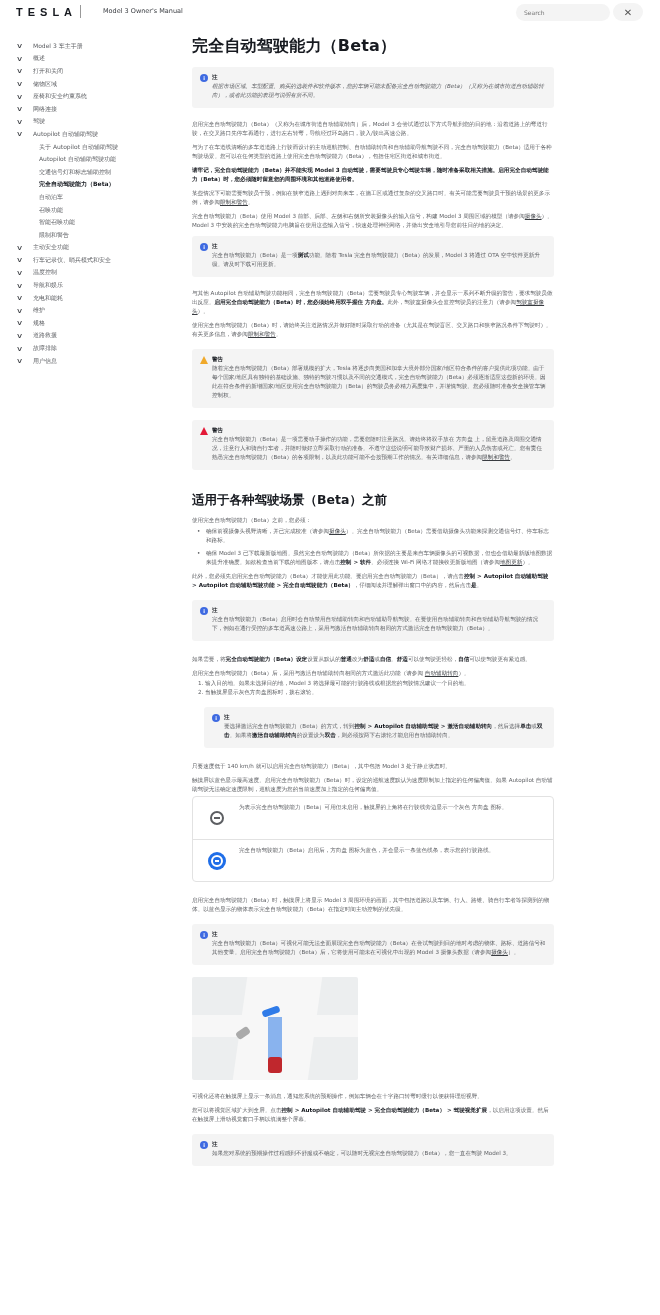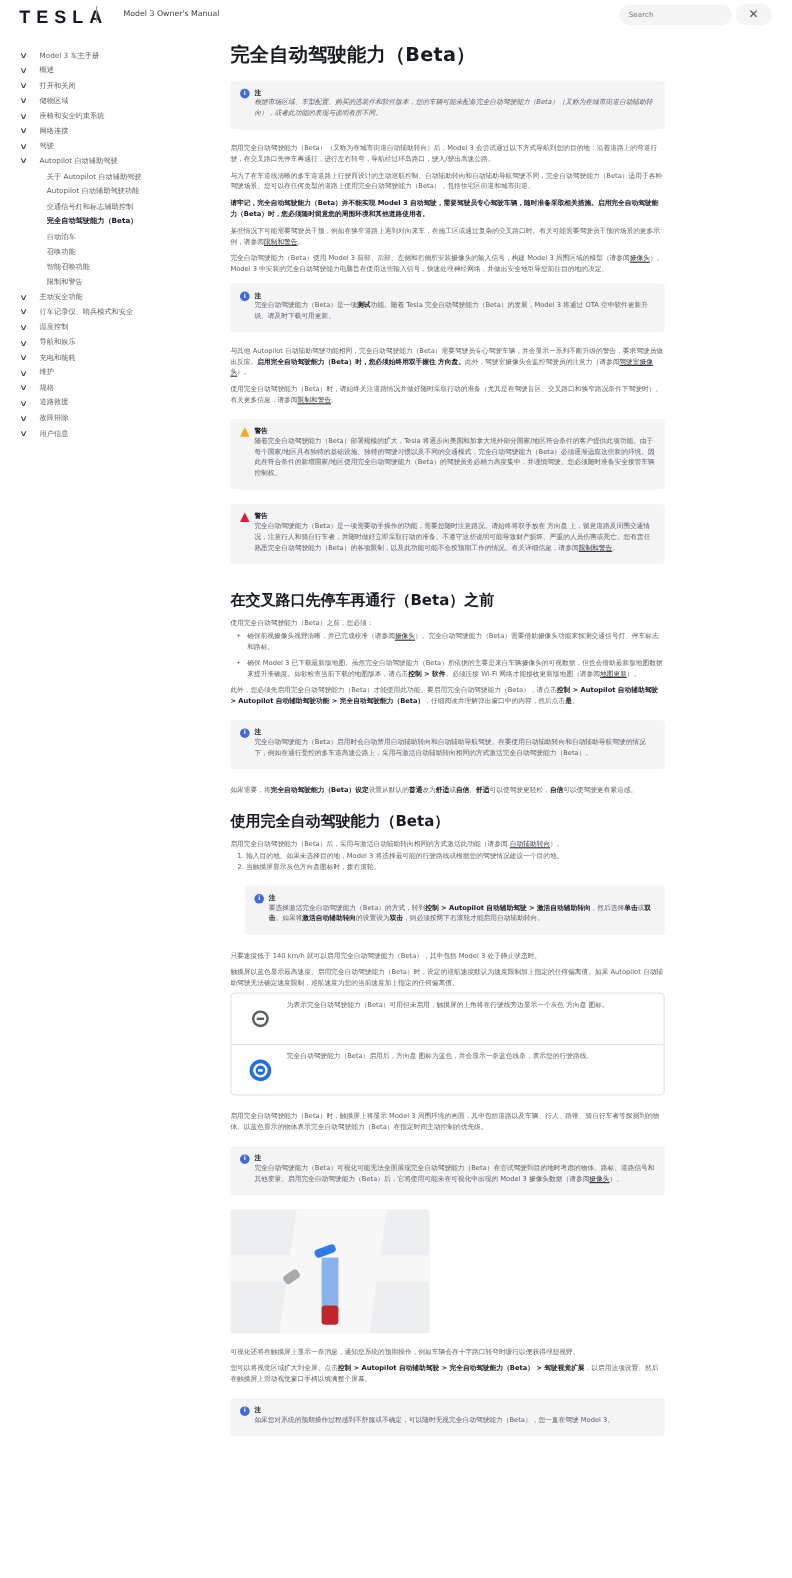--- a/index.html
+++ b/index.html
@@ -1,20 +1,20 @@
 <!DOCTYPE html>
 <html><head>
 <meta charset="utf-8">
 <style>
   * { box-sizing: border-box; margin: 0; padding: 0; }
   html, body { width: 660px; height: 1315px; background: #fff; overflow: hidden; }
   body { font-family: "DejaVu Sans", "Liberation Sans", sans-serif; color: #393c41; position: relative; }
 
   .topbar { position: absolute; left: 0; top: 0; width: 660px; height: 24px; }
-  .logo { position: absolute; left: 16px; top: 6px; font-family: "Liberation Sans", sans-serif; font-weight: bold; font-size: 15px; letter-spacing: 5px; color: #171a20; }
+  .logo { position: absolute; left: 16px; top: 6px; font-family: "Liberation Sans", sans-serif; font-weight: bold; font-size: 11px; letter-spacing: 5px; color: #171a20; }
   .logo-sep { position: absolute; left: 80px; top: 5px; width: 1px; height: 13px; background: #999; }
   .manual-title { position: absolute; left: 103px; top: 7px; font-size: 6.5px; color: #393c41; }
   .search { position: absolute; left: 516px; top: 4px; width: 94px; height: 17px; border-radius: 9px; background: #f4f4f4; border: none; font-size: 6px; padding-left: 8px; color: #888; font-family: "DejaVu Sans", sans-serif; }
   .close-btn { position: absolute; left: 613px; top: 3px; width: 30px; height: 18px; border-radius: 9px; background: #f4f4f4; display:flex; align-items:center; justify-content:center; font-size: 10px; color: #555; }
 
   .sidebar { position: absolute; left: 18px; top: 40px; width: 165px; }
   .nav-item { display: flex; align-items: center; height: 12.6px; font-size: 6px; color: #5c5e62; white-space: nowrap; }
   .nav-item .chev { width: 10px; font-size: 7px; color: #393c41; margin-right: 5px; display:inline-block; transform: scaleX(1.4); }
   .nav-sub { padding-left: 21px; }
   .nav-sub.active { font-weight: bold; color: #171a20; }
@@ -183,39 +183,38 @@
   </div>
 
   <div class="callout">
     <div class="callout-head">
         <span class="icon-danger"></span>
         <span>警告</span>
       </div>
     <div class="callout-body"><span>完全自动驾驶能力（Beta）是一项需要动手操作的功能，需要您随时注意路况。请始终将双手放在 方向盘 上，留意道路及周围交通情况，注意行人和骑自行车者，并随时做好立即采取行动的准备。不遵守这些说明可能导致财产损坏、严重的人员伤害或死亡。您有责任熟悉完全自动驾驶能力（Beta）的各项限制，以及此功能可能不会按预期工作的情况。有关详细信息，请参阅</span><span class="link">限制和警告</span>。</div>
   </div>
 
-  <h2 style="margin-top:22px">在交叉路口先停车再通行（Beta）之前</h2>
+  <h2 style="margin-top:22px">适用于各种驾驶场景（Beta）之前</h2>
   <p style="margin-bottom:2px">使用完全自动驾驶能力（Beta）之前，您必须：</p>
   <ul>
     <li><span>确保前视摄像头视野清晰，并已完成校准（请参阅</span><span class="link">摄像头</span><span>）。完全自动驾驶能力（Beta）需要借助摄像头功能来探测交通信号灯、停车标志和路标。</span></li>
     <li><span>确保 Model 3 已下载最新版地图。虽然完全自动驾驶能力（Beta）所依据的主要是来自车辆摄像头的可视数据，但也会借助最新版地图数据来提升准确度。如欲检查当前下载的地图版本，请点击</span><b>控制 &gt; 软件</b><span>。必须连接 Wi-Fi 网络才能接收更新版地图（请参阅</span><span class="link">地图更新</span><span>）。</span></li>
   </ul>
   <p><span>此外，您必须先启用完全自动驾驶能力（Beta）才能使用此功能。要启用完全自动驾驶能力（Beta），请点击</span><b>控制 &gt; Autopilot 自动辅助驾驶 &gt; Autopilot 自动辅助驾驶功能 &gt; 完全自动驾驶能力（Beta）</b><span>，仔细阅读并理解弹出窗口中的内容，然后点击</span><b>是</b><span>。</span></p>
 
   <div class="callout" style="margin-top:10px">
     <div class="callout-head">
         <span class="icon-info">i</span>
         <span>注</span>
       </div>
     <div class="callout-body">完全自动驾驶能力（Beta）启用时会自动禁用自动辅助转向和自动辅助导航驾驶。在要使用自动辅助转向和自动辅助导航驾驶的情况下，例如在通行受控的多车道高速公路上，采用与激活自动辅助转向相同的方式激活完全自动驾驶能力（Beta）。</div>
   </div>
 
   <p style="margin-top:14px"><span>如果需要，将</span><b>完全自动驾驶能力（Beta）设定</b><span>设置从默认的</span><b>普通</b><span>改为</span><b>舒适</b><span>或</span><b>自信</b><span>。</span><b>舒适</b><span>可以使驾驶更轻松，</span><b>自信</b><span>可以使驾驶更有紧迫感。</span></p>
 
-  <h2 style="margin-top:12px">使用完全自动驾驶能力（Beta）</h2>
   <p style="margin-bottom:1px"><span>启用完全自动驾驶能力（Beta）后，采用与激活自动辅助转向相同的方式激活此功能（请参阅 </span><span class="link">自动辅助转向</span><span>）。</span></p>
   <ol>
     <li>1. 输入目的地。如果未选择目的地，Model 3 将选择最可能的行驶路线或根据您的驾驶情况建议一个目的地。</li>
     <li>2. 当触摸屏显示灰色方向盘图标时，拨右滚轮。</li>
   </ol>
 
   <div class="callout" style="margin-left:12px;margin-top:10px">
     <div class="callout-head">
         <span class="icon-info">i</span>
         <span>注</span>

